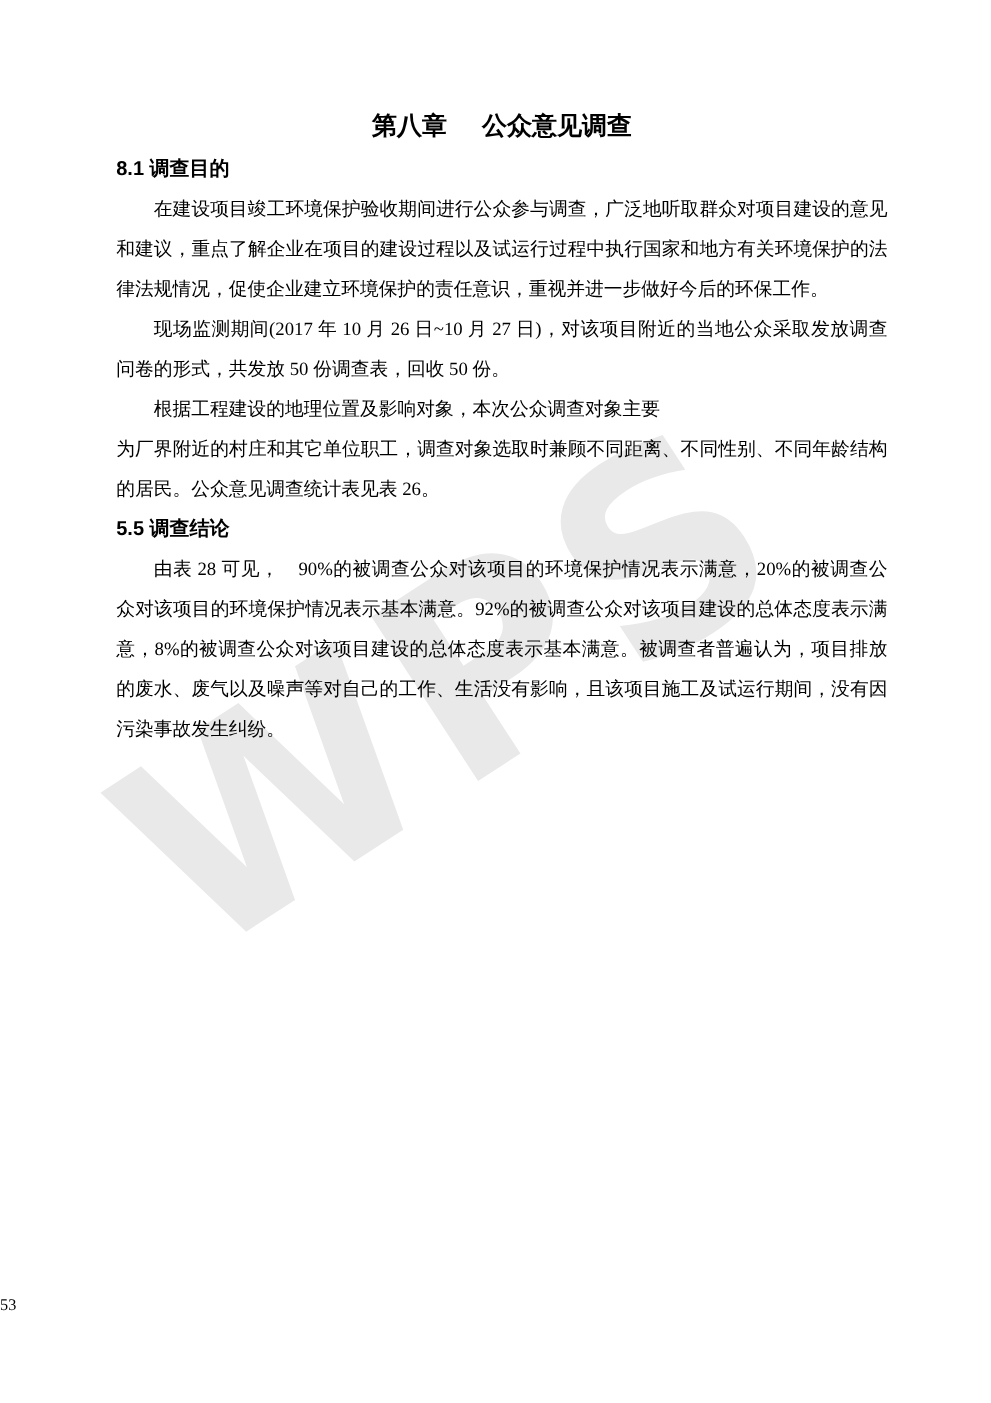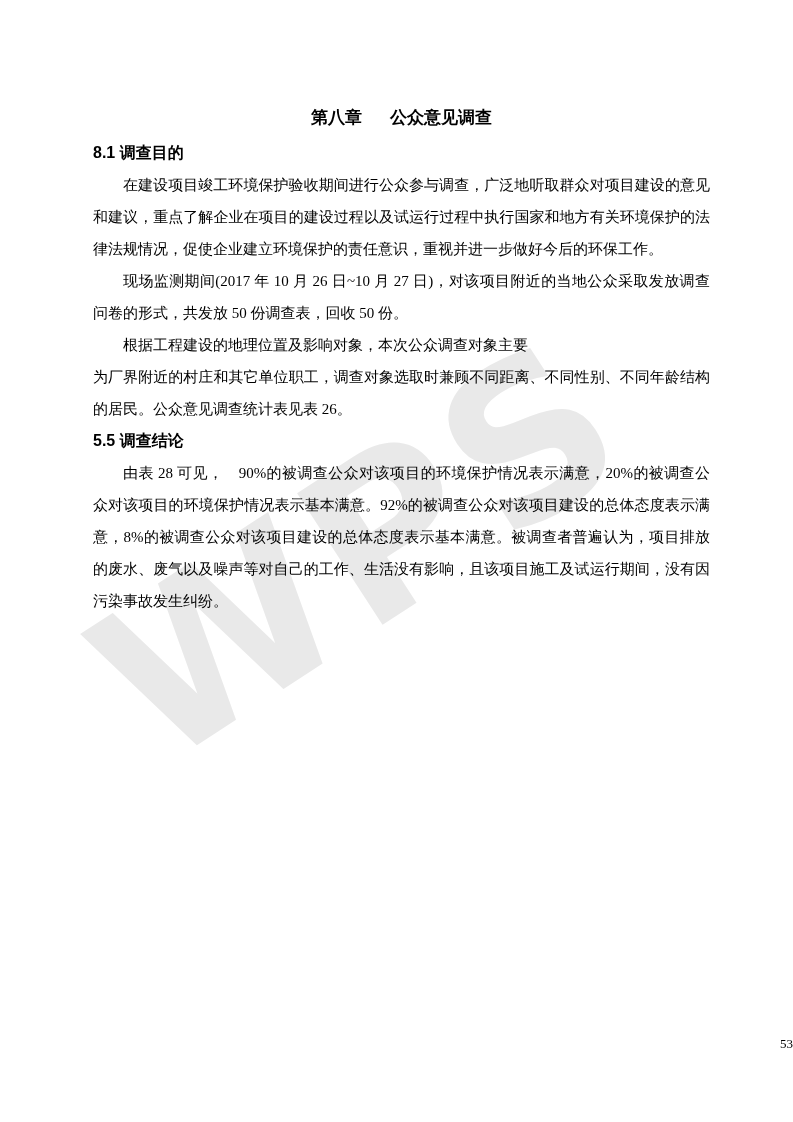--- a/index.html
+++ b/index.html
@@ -36,25 +36,25 @@
     white-space: nowrap;
   }
   .content {
     position: absolute;
     left: 93px;
     top: 88px;
     width: 617px;
     z-index: 1;
   }
   .chapter-title {
-    margin: 17px 0 10px 0;
+    margin: 0 0 10px 0;
     text-align: center;
     font-family: "Liberation Sans", sans-serif;
     font-weight: bold;
-    font-size: 17px;
+    font-size: 20px;
     line-height: 26px;
   }
   .title-gap {
     display: inline-block;
     width: 28px;
   }
   .section-heading {
     margin: 4px 0;
     font-family: "Liberation Sans", sans-serif;
     font-weight: bold;
@@ -68,21 +68,21 @@
     text-align: justify;
   }
   .indent {
     text-indent: 2em;
   }
   .page-number {
     position: absolute;
     left: 0;
     right: 0;
     top: 1036px;
-    text-align: right;
+    text-align: left;
     font-size: 13px;
     z-index: 1;
     font-family: "Liberation Serif", serif;
   }
 </style>
 </head>
 <body>
 
 <div class="page" style="color: rgb(0, 0, 0); background: rgb(255, 255, 255);">
 

